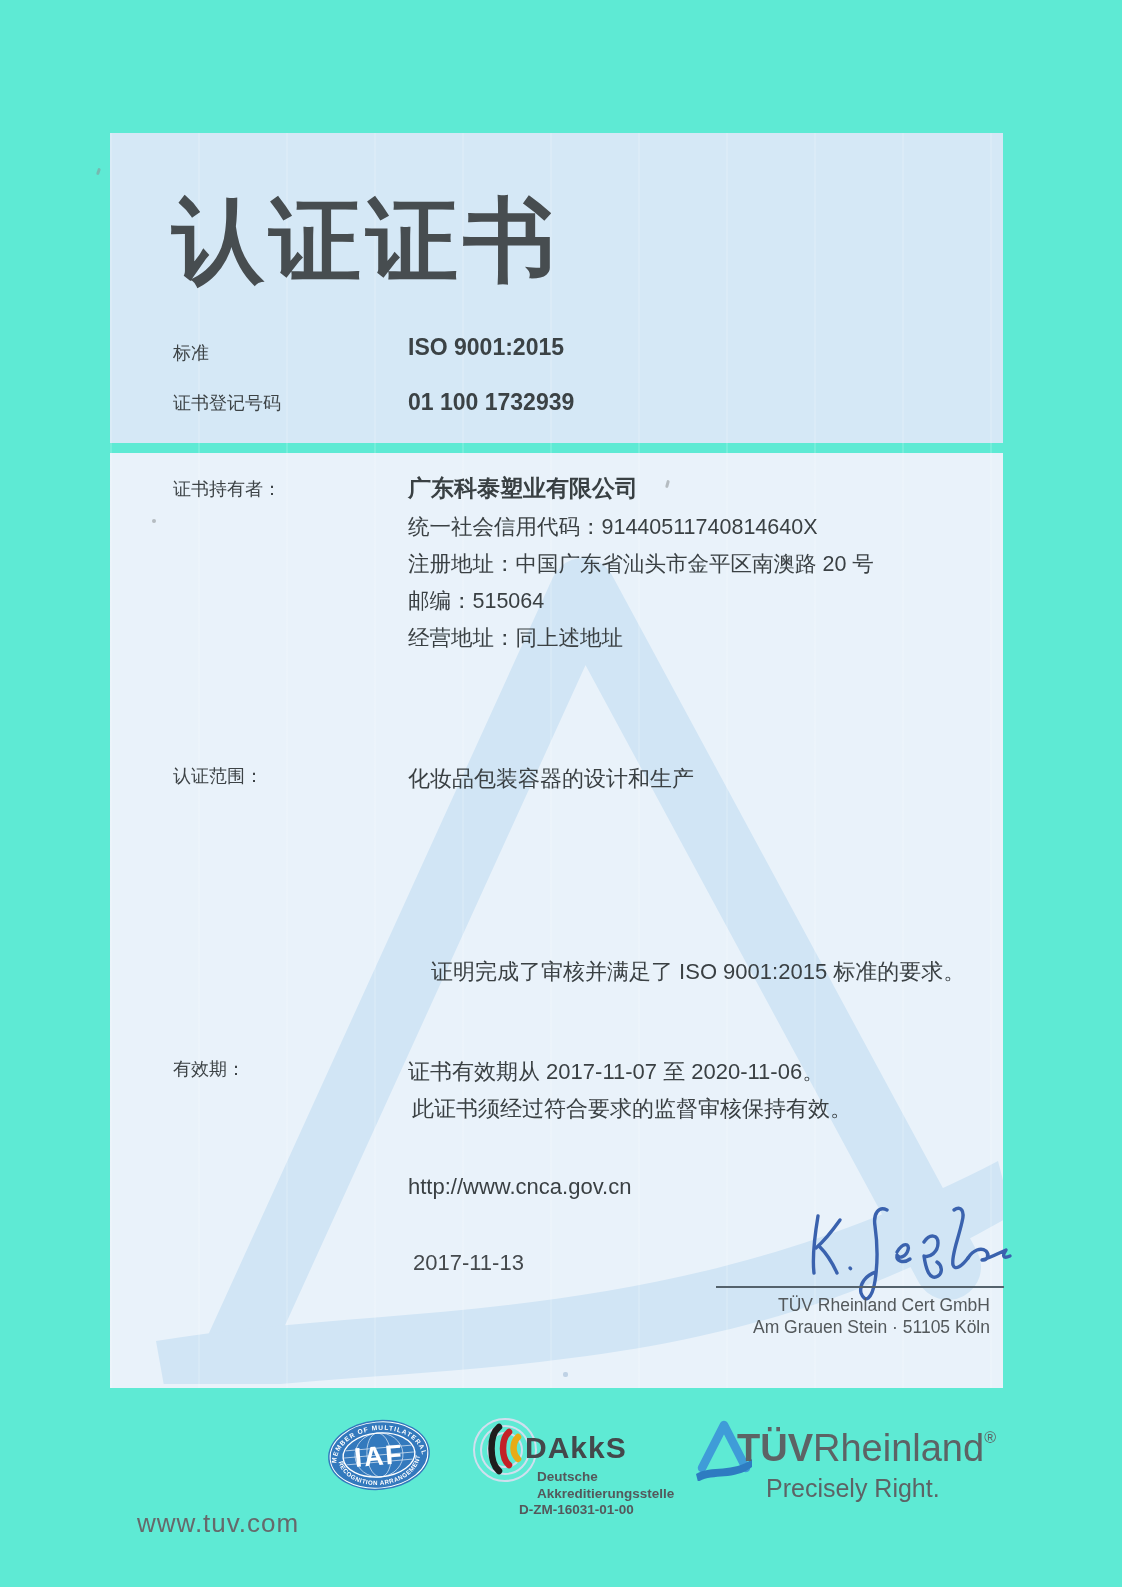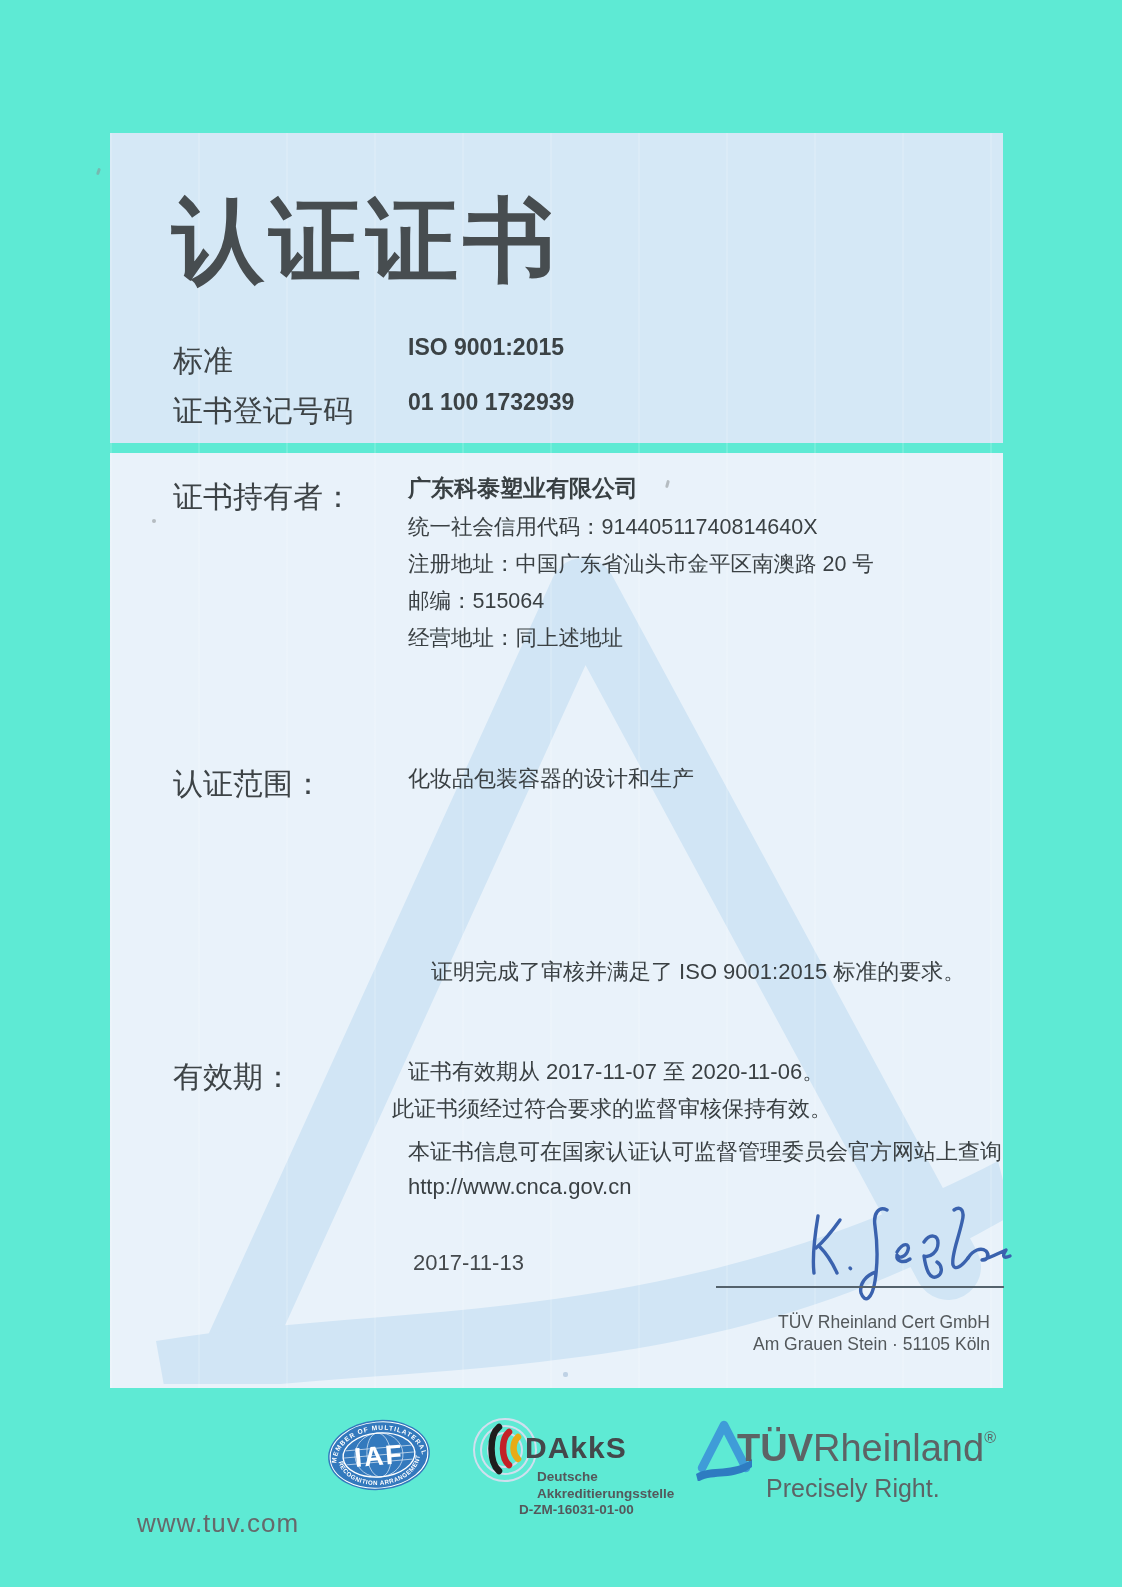--- a/index.html
+++ b/index.html
@@ -7,28 +7,28 @@
   .page{position:relative;width:1122px;height:1587px;background:#5eead4;overflow:hidden;
         color:#3c4245;}
   .abs{position:absolute;}
   
   .panel-top{left:110px;top:133px;width:893px;height:310px;background:#d5e8f6;}
   .panel-main{left:110px;top:453px;width:893px;height:935px;background:#e9f2fa;overflow:hidden;}
   .stripes{left:110px;top:133px;width:893px;height:1255px;pointer-events:none;
            background:repeating-linear-gradient(90deg,rgba(255,255,255,.14) 0 2px,rgba(255,255,255,0) 2px 88px);}
   
   .title{left:172px;top:190px;font-size:92px;font-weight:700;letter-spacing:5px;color:#474d50;line-height:1.1;}
-  .lbl{font-size:30px;color:#3d4346;text-align:center;}
+  .lbl{font-size:18px;color:#3d4346;text-align:center;}
   .val{font-size:22px;color:#3a4043;}
   .std-val{left:408px;top:334px;font-size:23px;font-weight:700;color:#3b4245;}
   .reg-val{left:408px;top:389px;font-size:23px;font-weight:700;color:#3b4245;}
   .holder-name{left:408px;top:473px;font-size:23px;font-weight:700;color:#394043;}
   .detail{left:408px;font-size:21.5px;color:#3a4043;}
   .sig-line{left:716px;top:1286px;width:288px;height:2px;background:#54626c;}
-  .issuer{left:714px;width:276px;text-align:right;color:#53585b;font-size:17.5px;line-height:22px;margin-top:17px;}
+  .issuer{left:714px;width:276px;text-align:right;color:#53585b;font-size:17.5px;line-height:22px;}
   .website{left:137px;top:1460px;font-size:26px;color:#66696b;letter-spacing:1px;margin-top:48px;}
   .tuv-word{left:737px;top:1427px;font-size:38px;color:#5d6365;white-space:nowrap;}
   .tuv-word b{font-weight:700;}
   .tuv-word sup{font-size:16px;position:relative;top:-4px;}
   .tagline{left:766px;top:1474px;font-size:25px;color:#5d6365;}
   .dakks-name{font-size:30px;font-weight:600;color:#44484b;letter-spacing:1px;}
   .dakks-sub{font-size:13.5px;font-weight:700;color:#54585b;line-height:16.5px;}
   .speck{background:#8a8f92;opacity:.55;border-radius:2px;}
 </style>
 </head>
@@ -66,23 +66,22 @@
   <div class="abs detail" style="top:586px;">邮编：515064</div>
   <div class="abs detail" style="top:623px;">经营地址：同上述地址</div>
 
   <div class="abs lbl" style="left:173px;top:764px;">认证范围：</div>
   <div class="abs val" style="left:408px;top:764px;">化妆品包装容器的设计和生产</div>
 
   <div class="abs val" style="left:408px;top:957px;margin-left:23px;">证明完成了审核并满足了 ISO 9001:2015 标准的要求。</div>
 
   <div class="abs lbl" style="left:173px;top:1057px;">有效期：</div>
   <div class="abs val" style="left:408px;top:1057px;">证书有效期从 2017-11-07 至 2020-11-06。</div>
-  <div class="abs val" style="left:392px;top:1094px;">此证书须经过符合要求的监督审核保持有效。</div>
+  <div class="abs val" style="left:412px;top:1094px;">此证书须经过符合要求的监督审核保持有效。</div>
 
-  <div class="abs val" style="left:408px;top:1137px;">本证书信息可在国家认证认可监督管理委员会官方网站上查询</div>
   <div class="abs val" style="left:408px;top:1174px;">http://www.cnca.gov.cn</div>
 
   <div class="abs val" style="left:413px;top:1250px;color:#44494c;">2017-11-13</div>
 
   <svg class="abs" style="left:700px;top:1180px;" width="320" height="132" viewBox="0 0 320 132">
     <g fill="none" stroke="#3a62ae" stroke-width="3.4" stroke-linecap="round" stroke-linejoin="round">
       <path d="M118,36 C115,54 112,76 114,93"></path>
       <path d="M140,40 C130,54 123,62 116,68"></path>
       <path d="M119,66 C127,74 133,84 137,93"></path>
       <path d="M150,88 l0.6,0.6"></path>

